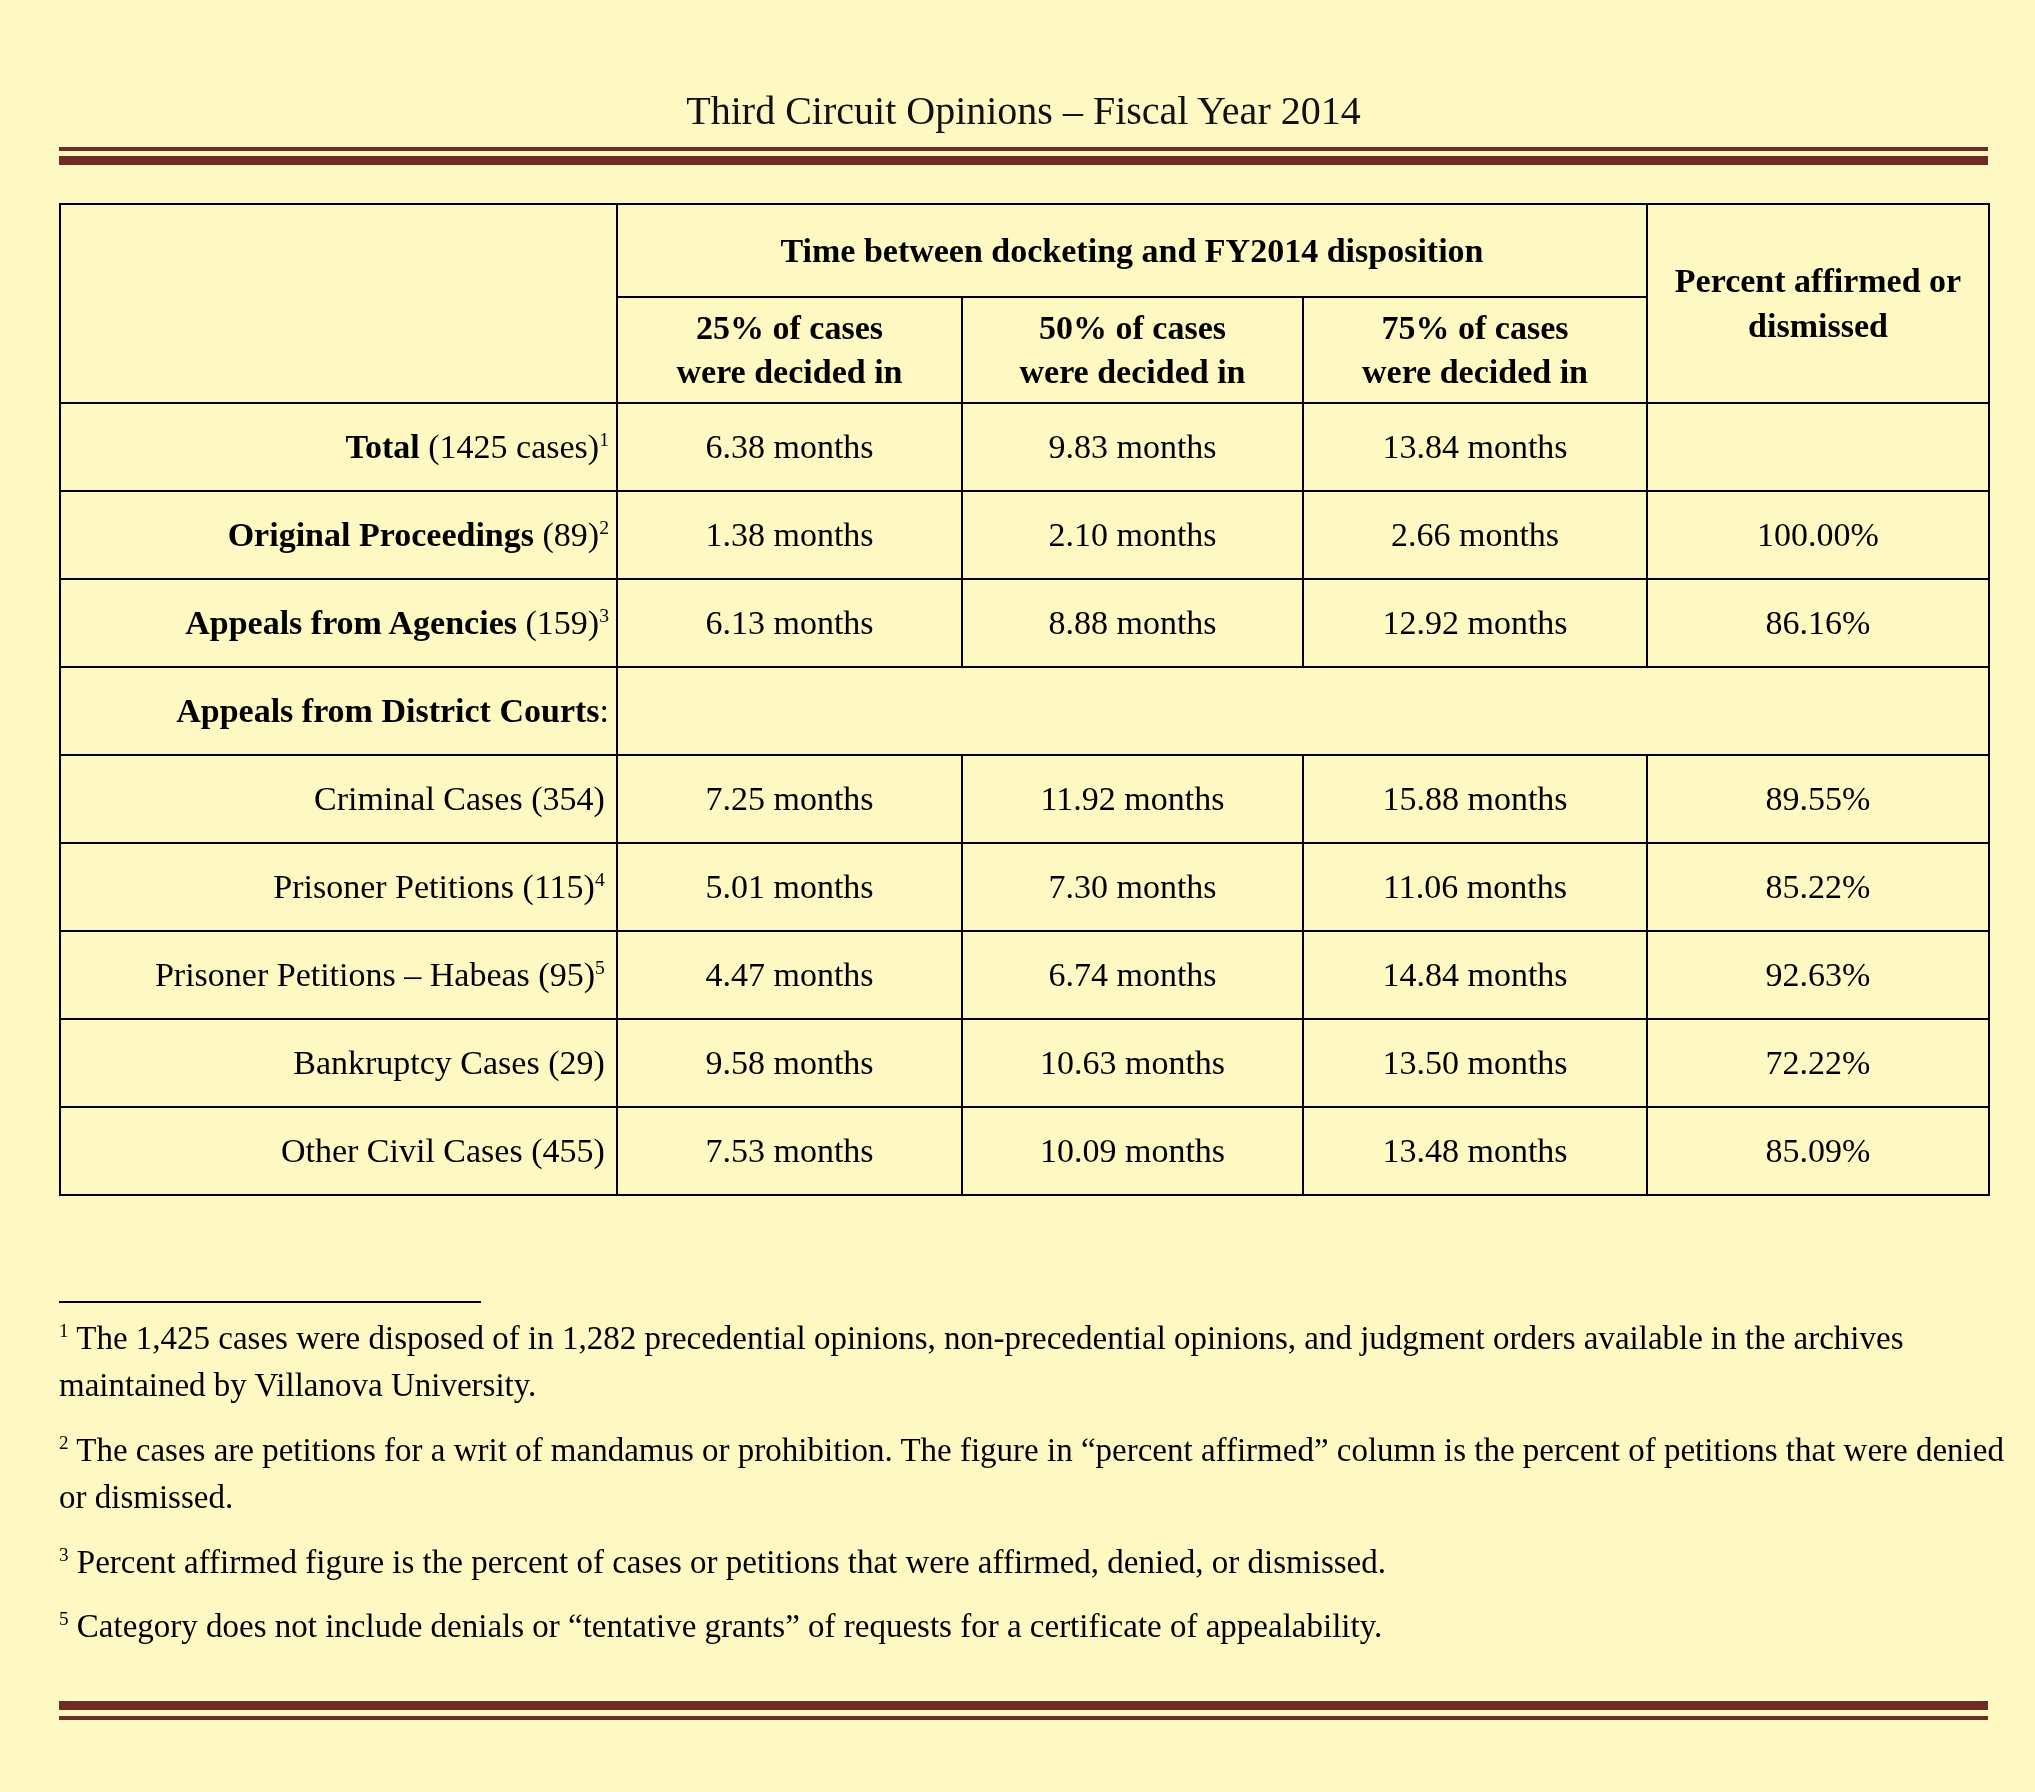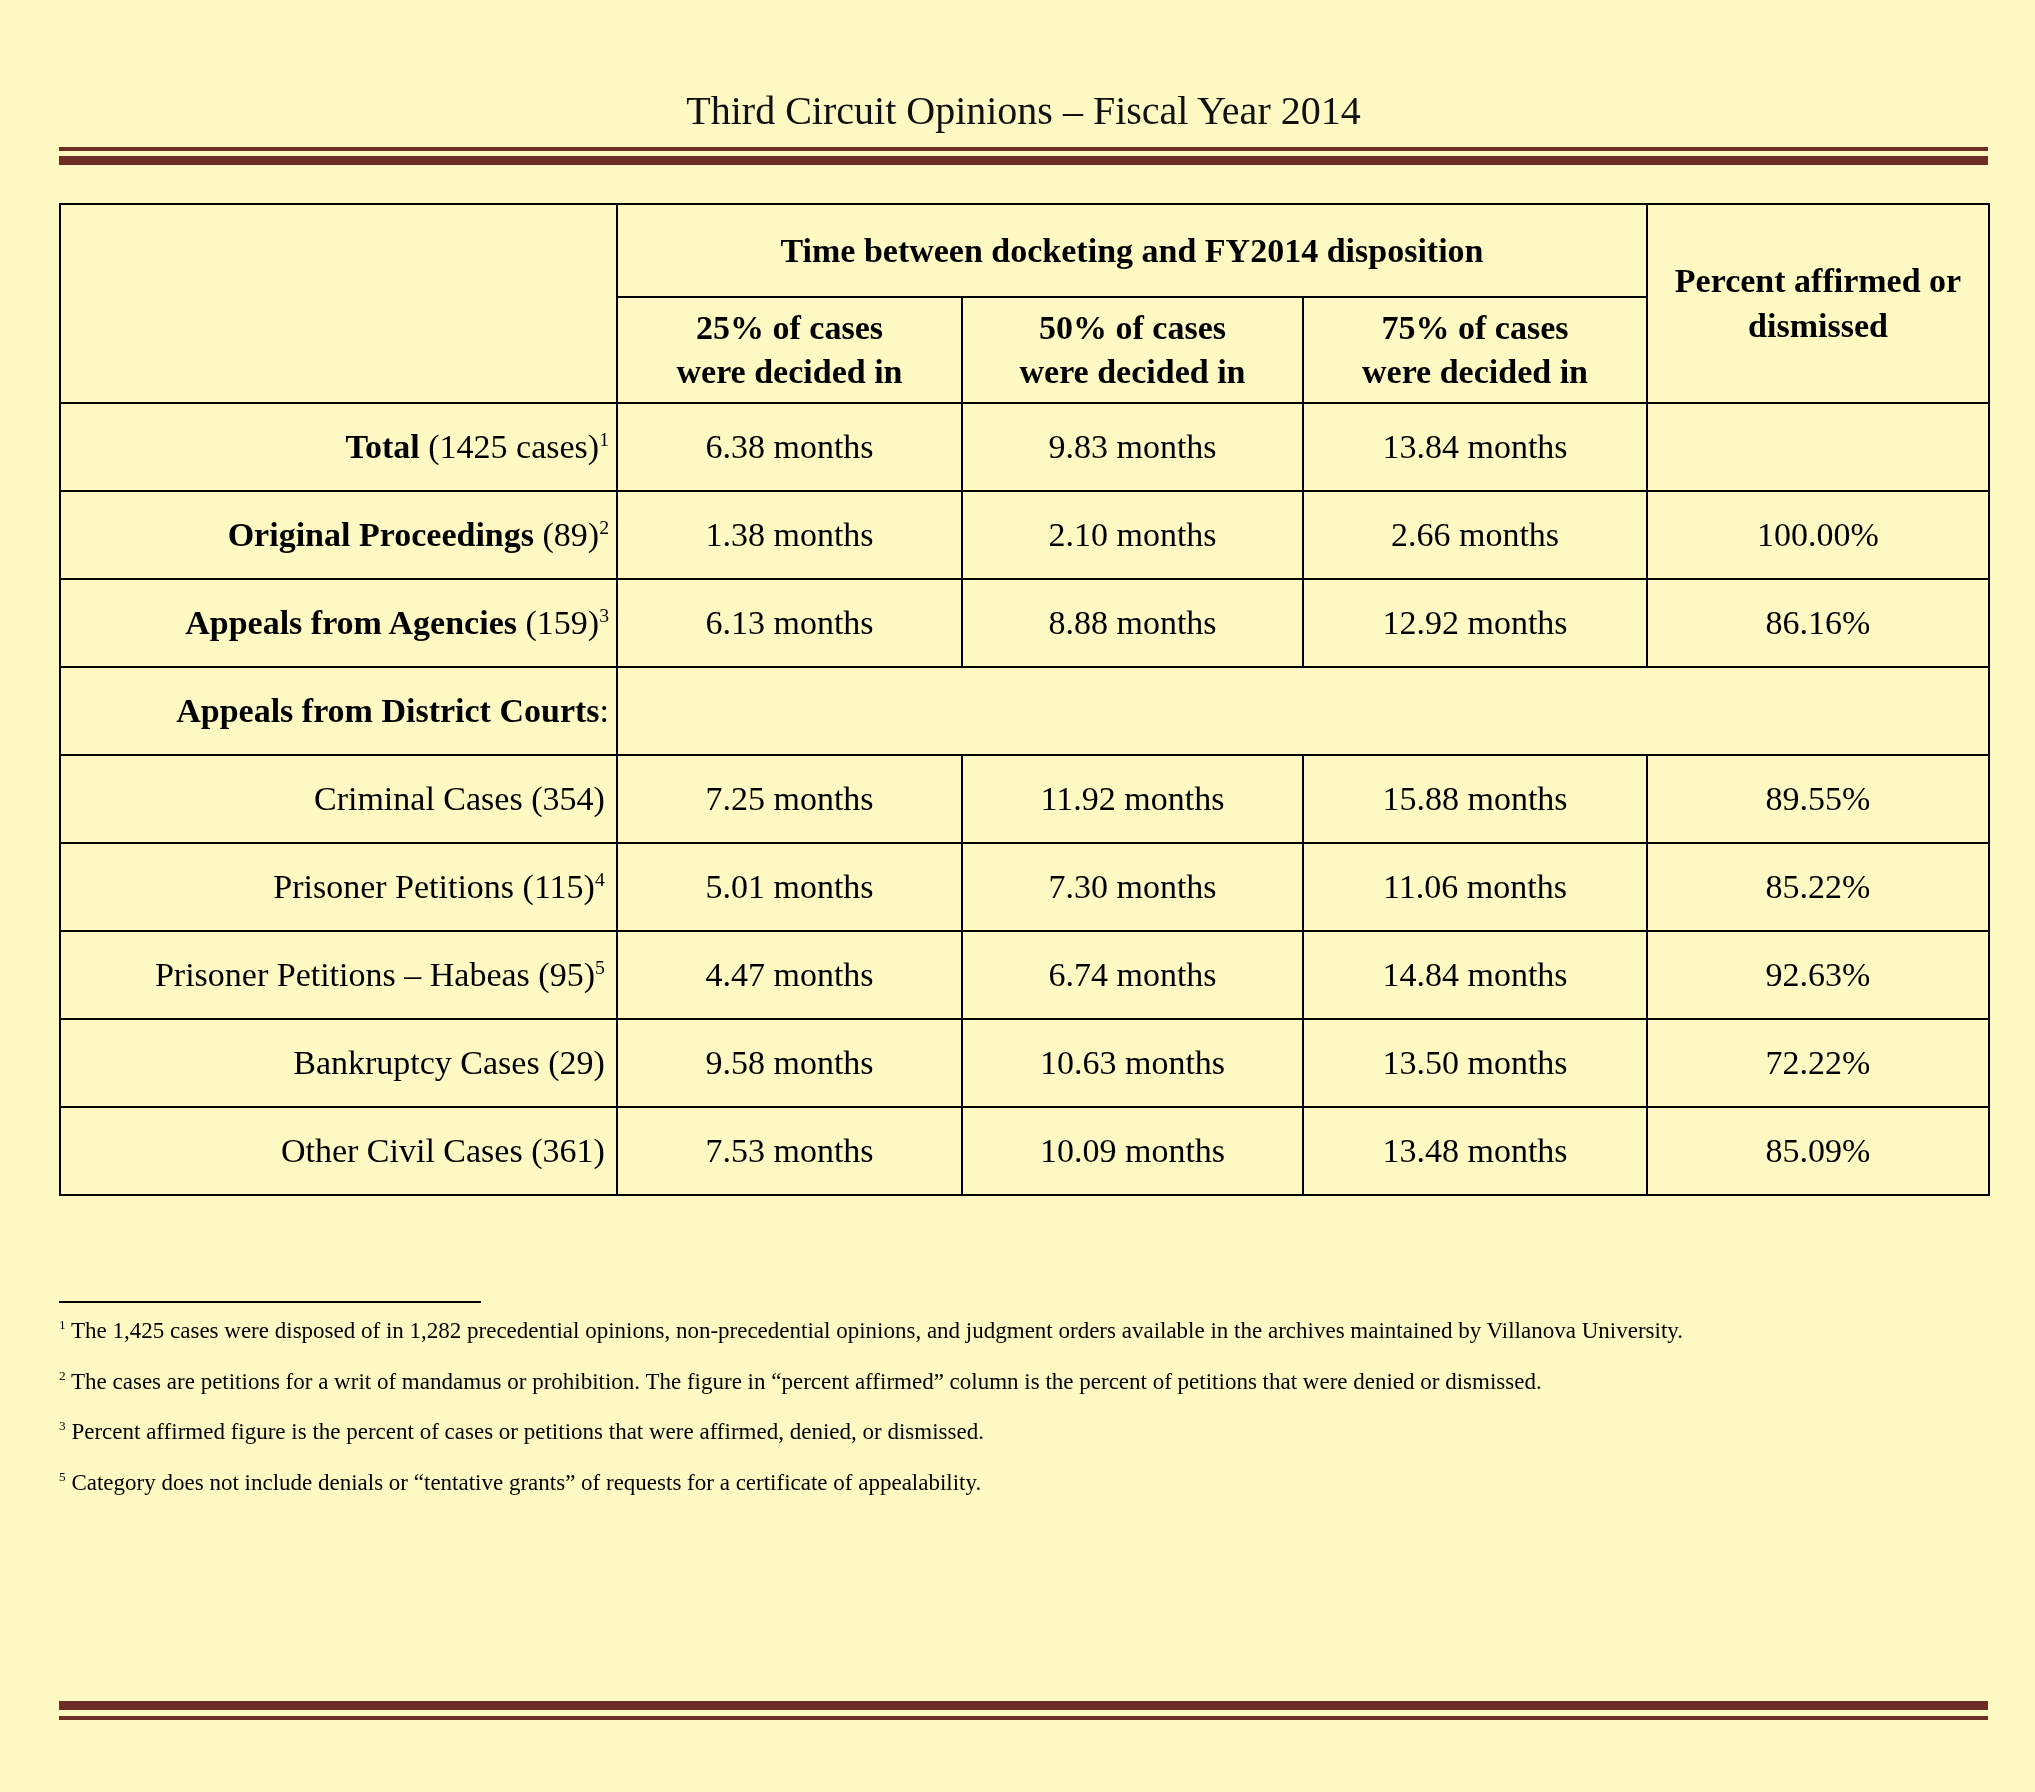--- a/index.html
+++ b/index.html
@@ -50,21 +50,21 @@
   sup{font-size:58%;vertical-align:super;line-height:0;}
 
   .footnote-sep{
     width:422px;height:0;
     border-top:2.8px solid #000;
     margin-top:105px;
   }
   .footnotes{margin-top:11.2px;margin-right:-21px;}
   .footnotes p{
     margin:12px 0 18px 0;
-    font-size:23px;
+    font-size:33px;
     line-height:1.42;
   }
   .footnotes .it{font-style:italic;}
   .bottom-rule{
     position:absolute;
     left:59px;right:47px;
     top:1701px;
   }
   .bottom-rule .thick{height:9px;background:var(--maroon);}
   .bottom-rule .gap{height:6.3px;}
@@ -164,21 +164,21 @@
           <td class="val">92.63%</td>
         </tr>
         <tr>
           <td class="lbl right"><span class="b"></span><span>Bankruptcy Cases (29)</span><sup></sup></td>
           <td class="val">9.58 months</td>
           <td class="val">10.63 months</td>
           <td class="val">13.50 months</td>
           <td class="val">72.22%</td>
         </tr>
         <tr>
-          <td class="lbl right"><span class="b"></span><span>Other Civil Cases (361)</span><sup></sup></td>
+          <td class="lbl right"><span class="b"></span><span>Other Civil Cases (455)</span><sup></sup></td>
           <td class="val">7.53 months</td>
           <td class="val">10.09 months</td>
           <td class="val">13.48 months</td>
           <td class="val">85.09%</td>
         </tr>
       </tbody>
     </table>
 
     <div class="footnote-sep"></div>
 

